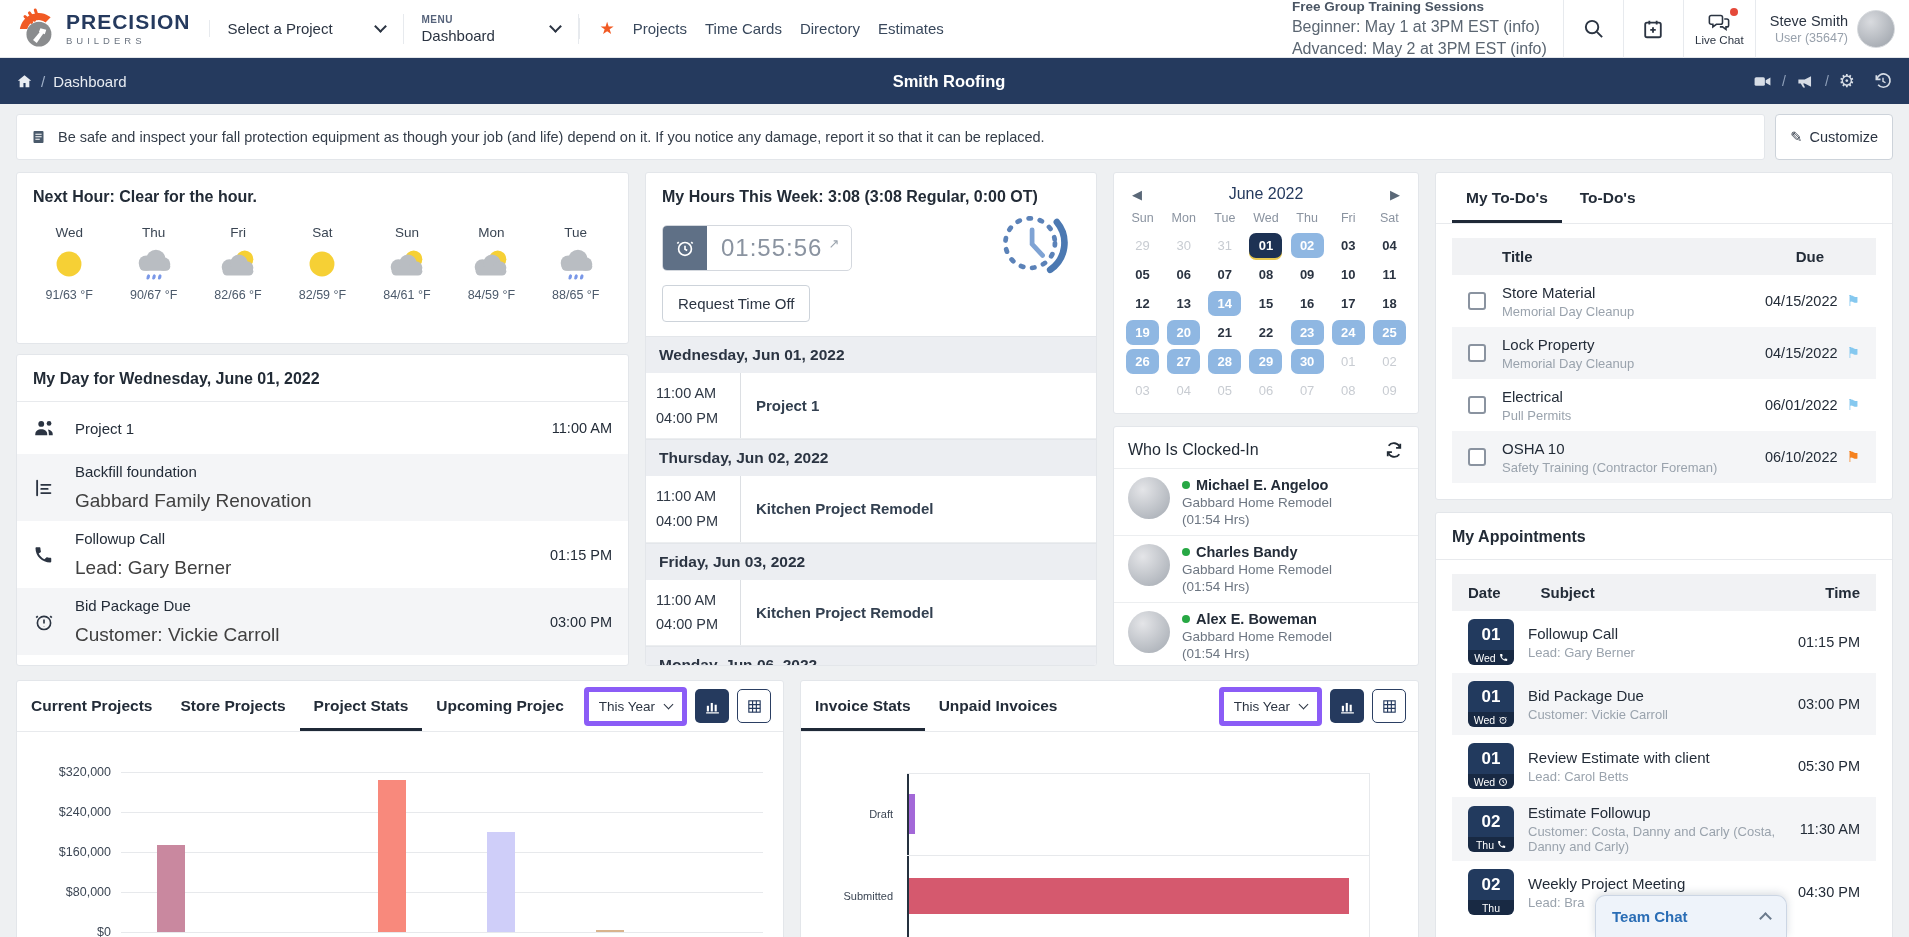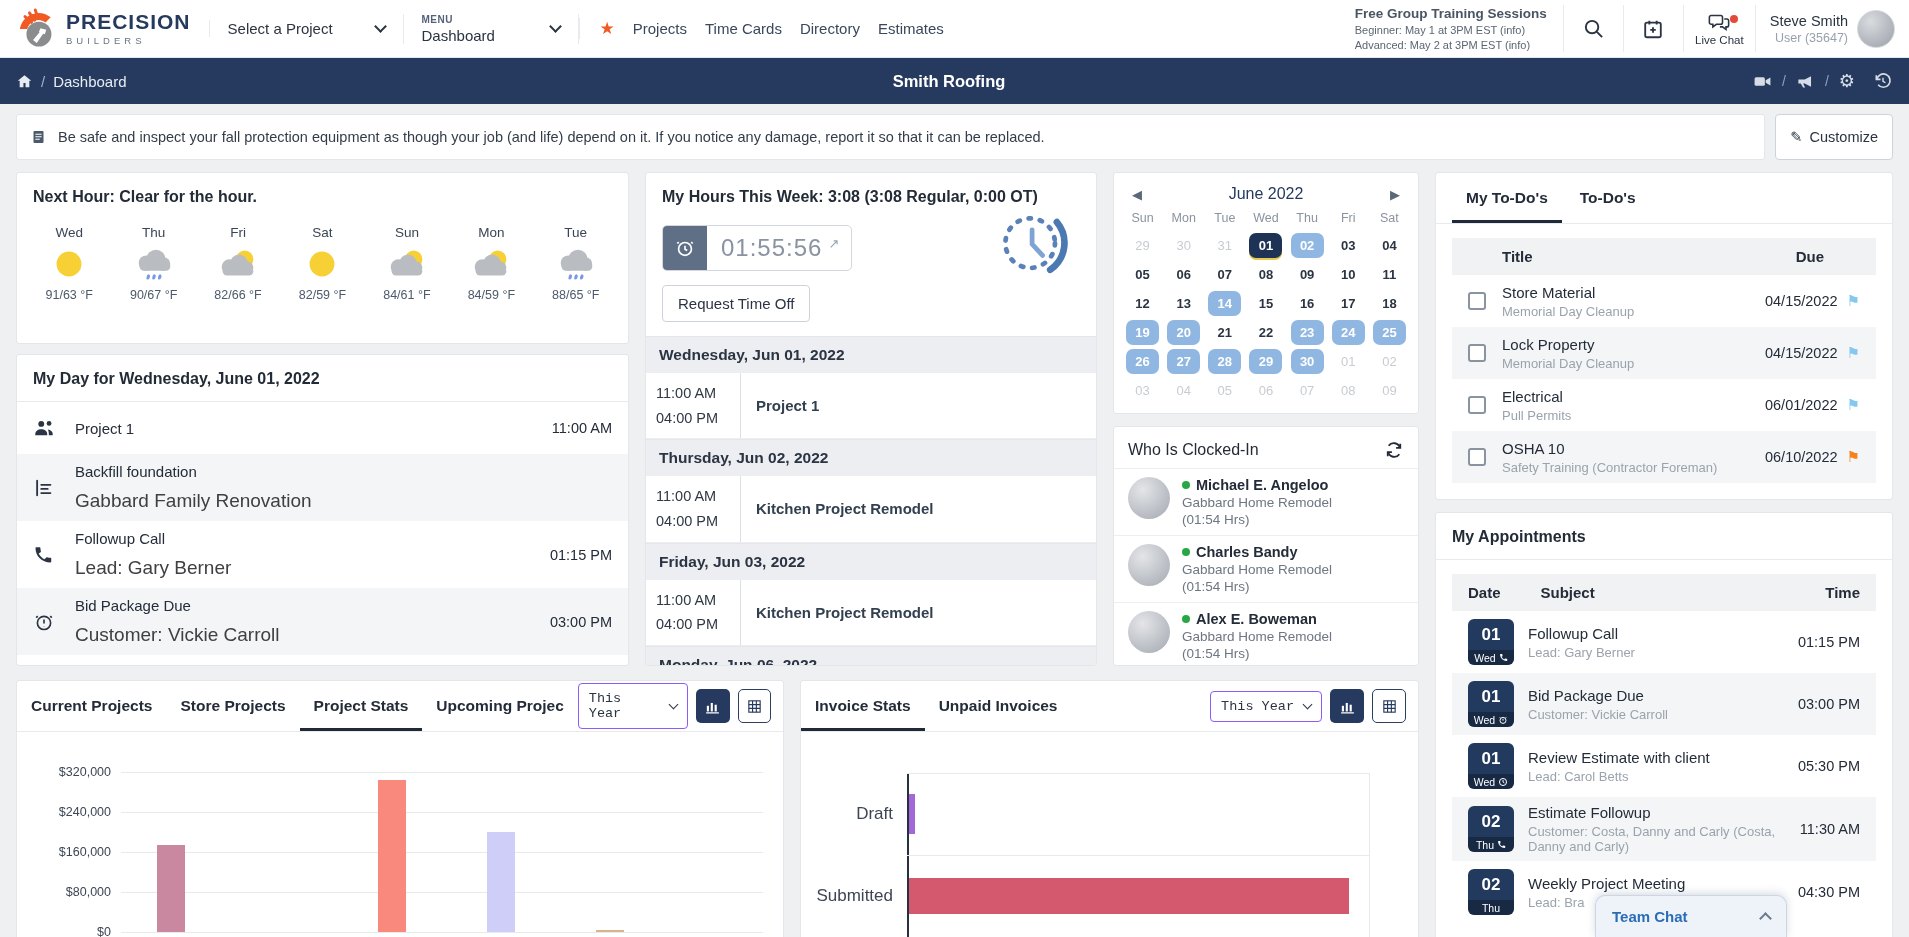--- a/index.html
+++ b/index.html
@@ -19,21 +19,21 @@
   .menu-eyebrow { font-size:10px; letter-spacing:.5px; color:#55627a; font-weight:bold; }
   .menu-value { font-size:15px; color:#2b3442; margin-top:2px; }
   .chev { width:9px; height:9px; border-right:2px solid #2b3442; border-bottom:2px solid #2b3442; transform:rotate(45deg); margin-top:-4px; }
   .chev.sm { width:7px; height:7px; border-width:1.6px; }
   .nav-links { display:flex; align-items:center; gap:18px; padding:0 20px; border-left:1px solid #e7eaee; }
   .star { color:#f15a24; font-size:17px; }
   .nav-link { font-size:15px; color:#39485c; text-decoration:none; cursor:pointer; }
   .hdr-right { margin-left:auto; display:flex; align-items:stretch; }
   .training { display:flex; flex-direction:column; justify-content:center; padding:0 16px; line-height:1.35; }
   .training .t1 { font-size:13.5px; font-weight:bold; color:#4a5563; }
-  .training .t2 { font-size:11px; color:#5b6672; }
+  .training .t2 { font-size:16px; color:#5b6672; }
   .icon-cell { display:flex; align-items:center; justify-content:center; width:60px; border-left:1px solid #e7eaee; color:#2b3442; cursor:pointer; position:relative; }
   .livechat { flex-direction:column; gap:1px; width:72px; }
   .livechat .lbl { font-size:11.5px; color:#2b3442; }
   .red-dot { position:absolute; top:10px; right:17px; width:8px; height:8px; border-radius:50%; background:#e5493a; }
   .userbox { display:flex; align-items:center; gap:9px; padding:0 14px; border-left:1px solid #e7eaee; cursor:pointer; }
   .user-name { font-size:14.5px; color:#2b3442; }
   .user-role { font-size:12.5px; color:#98a1ac; margin-top:2px; }
   .avatar { width:38px; height:38px; border-radius:50%; background:radial-gradient(circle at 35% 30%, #d9dbdf, #9aa0a8); border:1px solid #d6d9dd; }
   
   .bluebar { height:46px; background:#253a5e; display:flex; align-items:center; color:#fff; padding:0 16px; position:relative; }
@@ -133,31 +133,31 @@
   .ap-sub { font-size:13px; color:#9aa3ad; margin-top:3px; max-width:250px; }
   .ap-time { margin-left:auto; font-size:14.5px; color:#232c38; white-space:nowrap; }
   
   .row2 { display:flex; gap:16px; margin-top:14px; align-items:flex-start; }
   .chart-card { position:relative; height:320px; }
   .projects-card { width:768px; }
   .invoices-card { width:619px; }
   .panel-top { display:flex; align-items:center; border-bottom:1px solid #e8eaed; padding-right:12px; }
   .panel-top .tab { white-space:nowrap; overflow:hidden; }
   .panel-ctrls { margin-left:auto; display:flex; align-items:center; gap:8px; }
-  .select { border:1px solid #8b5cf6; border-radius:4px; padding:7px 10px; display:flex; align-items:center; gap:10px; font-size:13.5px; color:#2b3442; cursor:pointer; background:#fff;font-family:Liberation Mono, monospace; }
+  .select { border:5px solid #8b5cf6; border-radius:4px; padding:7px 10px; display:flex; align-items:center; gap:10px; font-size:13.5px; color:#2b3442; cursor:pointer; background:#fff; }
   .icon-btn { width:34px; height:34px; border-radius:5px; display:flex; align-items:center; justify-content:center; cursor:pointer; }
   .icon-btn.solid { background:#253a5e; color:#fff; }
   .icon-btn.line { border:1px solid #2b3f63; color:#253a5e; background:#fff; }
   .plot { position:absolute; }
   .gline { position:absolute; left:0; right:0; height:1px; background:#e7e9ec; }
   .ytick { position:absolute; right:100%; transform:translateY(-50%); padding-right:10px; font-size:12.5px; color:#3c4654; white-space:nowrap; }
   .vbar { position:absolute; bottom:0; width:28px; }
   .haxis { position:absolute; top:0; bottom:0; left:0; width:2px; background:#25313f; }
   .hbar { position:absolute; }
-  .hlabel { position:absolute; right:100%; transform:translateY(-50%); padding-right:14px; font-size:17px; color:#3c4654; white-space:nowrap; }
+  .hlabel { position:absolute; right:100%; transform:translateY(-50%); padding-right:14px; font-size:11px; color:#3c4654; white-space:nowrap; }
   .vline-r { position:absolute; top:0; bottom:0; right:0; width:1px; background:#e7e9ec; }
   
   .teamchat { position:absolute; right:122px; bottom:0; width:192px; height:42px; background:#eef3fa; border:1px solid #ccd6e4; border-bottom:none; border-radius:10px 10px 0 0; box-shadow:0 -2px 8px rgba(40,60,90,.18); display:flex; align-items:center; justify-content:space-between; padding:0 16px; cursor:pointer; }
   .tc-title { font-size:15px; font-weight:bold; color:#2a6db5; }
   .tc-chev { width:9px; height:9px; border-left:2px solid #6b7a8c; border-top:2px solid #6b7a8c; transform:rotate(45deg); margin-top:4px; }
   .ic { display:inline-flex; align-items:center; justify-content:center; }
 </style>
 </head>
 <body>
 

